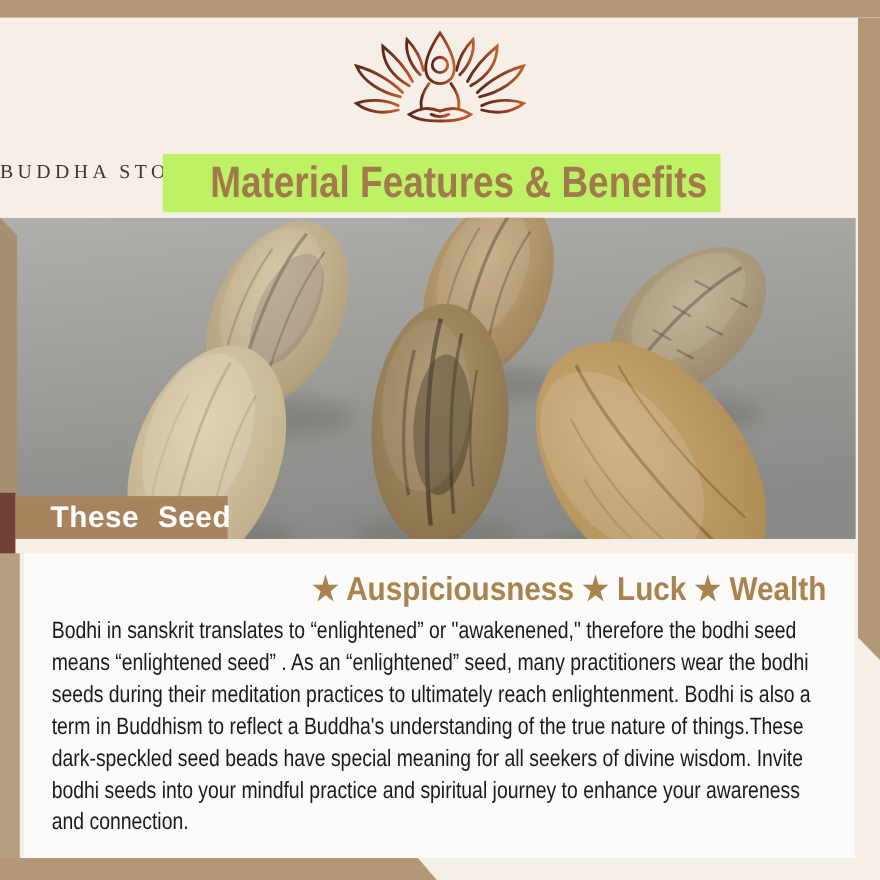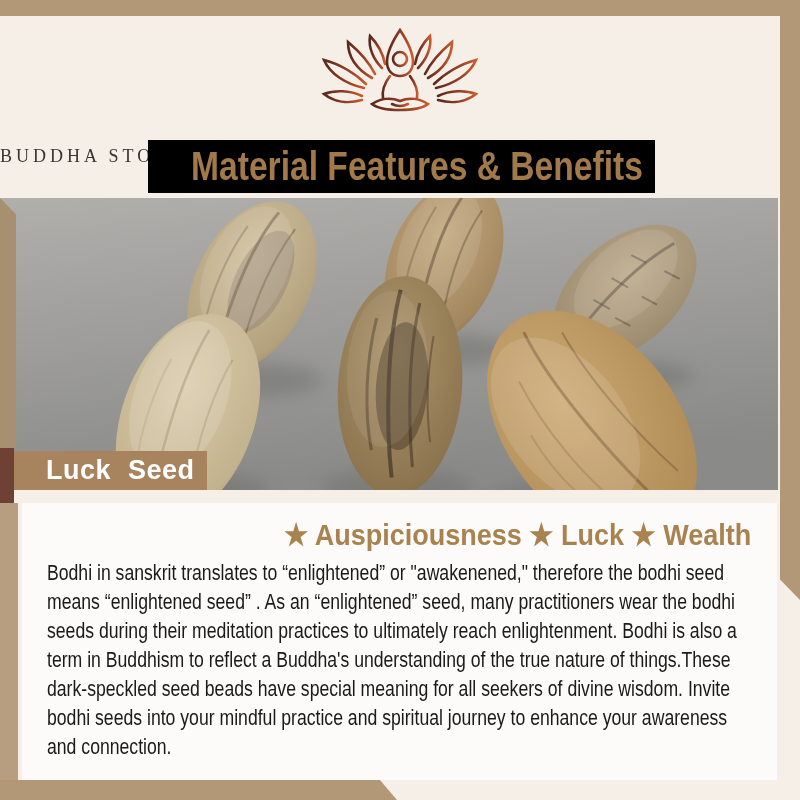--- a/index.html
+++ b/index.html
@@ -16,21 +16,21 @@
   .left-column{position:absolute;left:0;top:503px;width:18px;height:277px;background:#B79E80;}
   .ribbon-bottom{position:absolute;left:0;top:780px;width:397px;height:20px;background:#B39878;
     clip-path:polygon(0 0,95.7% 0,100% 100%,0 100%);}
 
   
   .logo-wrap{position:absolute;left:320px;top:26px;width:160px;height:92px;}
   .brand-name{position:absolute;left:0;top:118px;width:652px;text-align:left;
     font-family:"Liberation Serif", serif;font-size:18px;letter-spacing:4px;color:#3B3430;margin-top:28px;}
 
   
-  .banner{position:absolute;left:148px;top:140px;width:507px;height:53px;background:#000000;text-align:right;}
+  .banner{position:absolute;left:148px;top:140px;width:507px;height:53px;background:#bef264;text-align:right;}
   .banner-title{display:inline-block;transform:scaleX(0.84);transform-origin:50% 50%;white-space:nowrap;
     font-size:40px;font-weight:bold;line-height:53px;color:#A1794A;}
 
   
   .photo{position:absolute;left:0;top:198px;width:778px;height:292px;}
 
   
   .seed-label{position:absolute;left:14px;top:451px;width:193px;height:39px;background:#A8845E;}
   .seed-label span{display:block;padding-left:32px;font-size:27px;font-weight:bold;color:#FFFFFF;
     line-height:39px;letter-spacing:.5px;word-spacing:9px;white-space:nowrap;}
@@ -195,21 +195,21 @@
         <ellipse rx="58" ry="96" cx="-18" cy="-20" fill="#FFFFFF" opacity="0.12"></ellipse>
       </g>
     </svg>
   </div>
 
   <div class="ribbon-left"></div>
   <div class="left-darkcap"></div>
   <div class="left-column"></div>
 
   <div class="seed-label">
-    <span>Luck Seed</span>
+    <span>These Seed</span>
   </div>
 
   <div class="content-box">
     <div class="benefit-line">
       <span>★ Auspiciousness ★ Luck ★ Wealth</span>
     </div>
     <div class="body-text">Bodhi in sanskrit translates to “enlightened” or "awakenened," therefore the bodhi seed means “enlightened seed” . As an “enlightened” seed, many practitioners wear the bodhi seeds during their meditation practices to ultimately reach enlightenment. Bodhi is also a term in Buddhism to reflect a Buddha's understanding of the true nature of things.These dark-speckled seed beads have special meaning for all seekers of divine wisdom. Invite bodhi seeds into your mindful practice and spiritual journey to enhance your awareness and connection.</div>
   </div>
 
   <div class="ribbon-bottom"></div>

